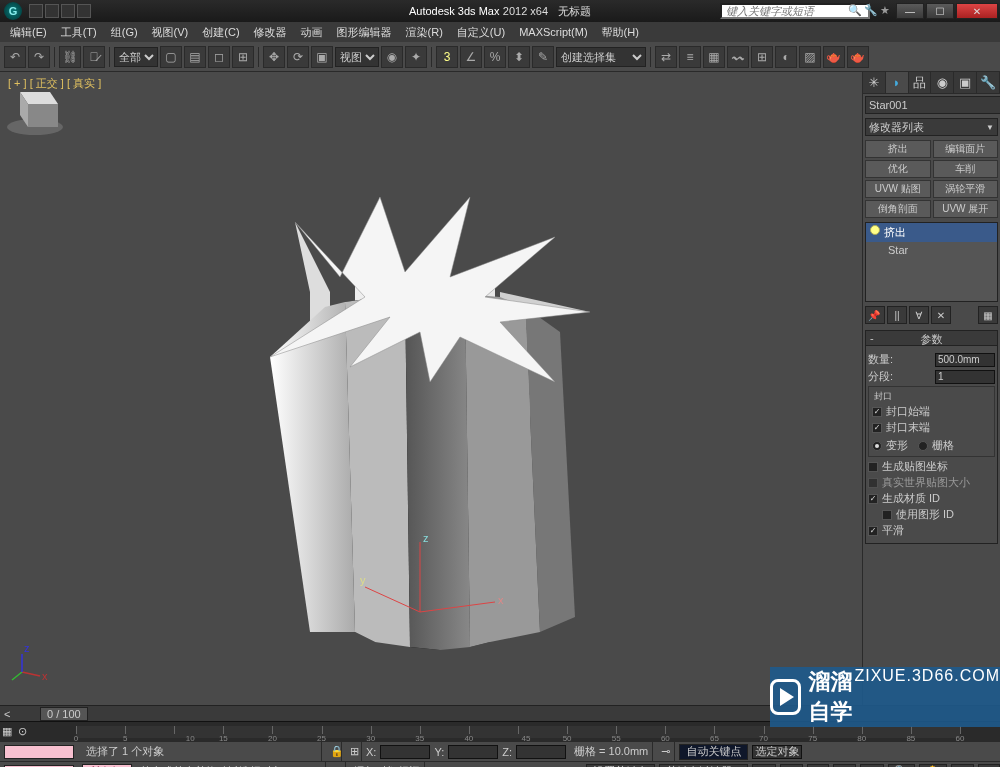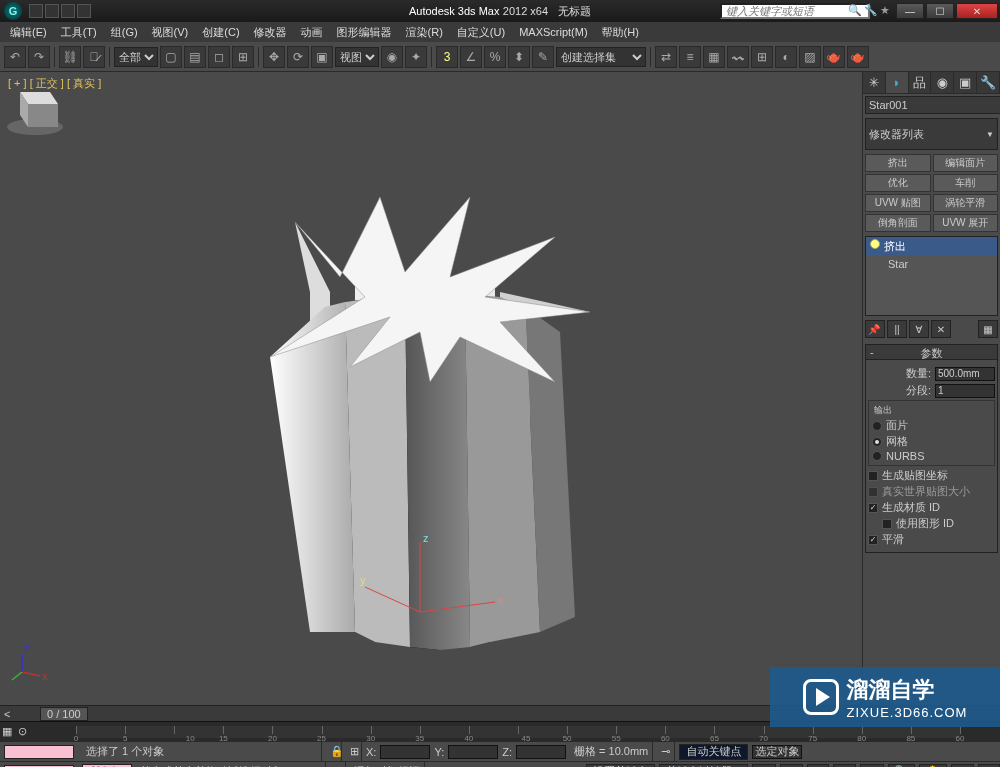--- a/index.html
+++ b/index.html
@@ -29,37 +29,37 @@
 .viewport { flex:1; background:#4a4a4a; position:relative; }
 .viewport-label { position:absolute; top:4px; left:8px; color:#e0c060; font-size:11px; }
 .viewport svg { position:absolute; top:0; left:0; }
 
 .cmdpanel { width:138px; background:#4a4a4a; border-left:1px solid #2a2a2a; display:flex; flex-direction:column; }
 .cmd-tabs { height:22px; display:flex; border-bottom:1px solid #2a2a2a; background:#383838; }
 .cmd-tabs .ct { flex:1; display:flex;align-items:center;justify-content:center; border-right:1px solid #2a2a2a; font-size:13px; }
 .cmd-tabs .ct.active { background:#4a4a4a; }
 .namefield { height:18px; display:flex; margin:2px; }
 .namefield input { flex:1; background:#3a3a3a; color:#ccc; border:1px solid #222; padding:0 3px; font-size:11px; }
-.modlist-sel { margin:2px; height:32px; background:#3a3a3a; border:1px solid #222; display:flex; align-items:center; padding:0 3px; position:relative; }
+.modlist-sel { margin:2px; height:18px; background:#3a3a3a; border:1px solid #222; display:flex; align-items:center; padding:0 3px; position:relative; }
 .modlist-sel::after { content:"▼"; position:absolute; right:3px; font-size:8px; }
 .btngrid { display:grid; grid-template-columns:1fr 1fr; gap:2px; margin:2px; }
 .btngrid .gb { height:18px; background:#5a5a5a; border:1px solid #333; display:flex;align-items:center;justify-content:center; font-size:10px; }
 .stack { margin:2px; height:80px; background:#555; border:1px solid #222; }
 .stack .si { padding:2px 4px; font-size:10px; display:flex; gap:4px; }
 .stack .si.sel { background:#3a5a8a; color:#fff; }
 .stack .bulb { width:10px; height:10px; background:#ff8; border-radius:50%; border:1px solid #aa5; }
 .stackbtns { display:flex; gap:2px; margin:2px; }
 .stackbtns .sb { width:20px; height:18px; background:#3a3a3a; border:1px solid #222; display:flex;align-items:center;justify-content:center; font-size:10px;}
 
 .rollout { margin:4px 2px 2px; }
 .rollout-hdr { height:16px; background:#3a3a3a; border:1px solid #222; text-align:center; font-size:10px; padding-top:1px; position:relative; }
 .rollout-hdr .minus { position:absolute; left:4px; }
 .rollout-body { border:1px solid #222; border-top:none; padding:4px 2px; font-size:10px; }
 .param-row { display:flex; align-items:center; margin:2px 0; gap:4px; }
-.param-row .lbl { flex:1; text-align:right; }
+.param-row .lbl { flex:1; }
 .param-row .spinner { width:60px; height:14px; background:#333; border:1px solid #111; display:flex; }
 .param-row .spinner input { flex:1; background:none; border:none; color:#ccc; padding:0 2px; font-size:10px; }
 .fieldset { border:1px solid #333; margin:2px 0; padding:2px 3px; }
 .fieldset .leg { margin-top:-8px; background:#4a4a4a; display:inline-block; padding:0 2px; font-size:9px; }
 .chk { display:flex; align-items:center; gap:4px; margin:1px 0; font-size:10px; }
 .chk .box { width:10px; height:10px; background:#222; border:1px solid #555; display:flex;align-items:center;justify-content:center; font-size:8px; }
 .chk .box.checked::after { content:"✓"; color:#ddd; }
 .rad { display:flex; align-items:center; gap:4px; margin:1px 0; font-size:10px; }
 .rad .dot { width:10px; height:10px; border-radius:50%; background:#222; border:1px solid #555; }
 .rad .dot.on::after { content:""; display:block; width:4px;height:4px;background:#ddd;border-radius:50%;margin:2px; }
@@ -76,23 +76,23 @@
 .status-row .cell { padding:0 4px; border-right:1px solid #2a2a2a; height:100%; display:flex;align-items:center; }
 .status-row .btn { padding:0 6px; background:#3a3a3a; border:1px solid #222; height:16px; display:flex;align-items:center; }
 .status-row input { background:#333; border:1px solid #111; color:#ccc; width:50px; height:14px; padding:0 2px; }
 .coord { width:60px; }
 .minitrack { width:70px; height:14px; background:#3a3a3a; border:1px solid #222; margin:0 4px; }
 .pink { background:#f8c0d0 !important; color:#a04060; }
 
 .watermark { position:absolute; right:0; bottom:40px; width:230px; height:60px; background:rgba(30,90,140,0.9); display:flex; align-items:center; justify-content:center; gap:8px; color:#fff; }
 .watermark .play { width:36px;height:36px;border:3px solid #fff;border-radius:8px;display:flex;align-items:center;justify-content:center; }
 .watermark .play::after { content:""; border-left:14px solid #fff; border-top:9px solid transparent; border-bottom:9px solid transparent; margin-left:4px; }
-.watermark .txt { display:flex;flex-direction:column; }
+.watermark .txt { display:flex;flex-direction:row; }
 .watermark .txt .big { font-size:22px; font-weight:bold; }
-.watermark .txt .sm { font-size:13px; letter-spacing:1px; }
+.watermark .txt .sm { font-size:16px; letter-spacing:1px; }
 
 .viewcube { position:absolute; top:20px; right:20px; width:70px; height:70px; }
 </style>
 </head>
 <body>
 
 <div class="titlebar">
   <div class="logo">G</div>
   <div class="tic"></div>
   <div class="tic"></div>
@@ -279,33 +279,39 @@
               <input value="500.0mm" style="">
             </div>
         </div>
         <div class="param-row">
           <span class="lbl">分段:</span>
           <div class="spinner">
               <input value="1" style="">
             </div>
         </div>
         <div class="fieldset">
-          <div class="leg">输出</div>
-          <div class="rad">
-              <div class="dot"></div>
-              <span>面片</span>
+          <div class="leg">封口</div>
+          <div class="chk">
+              <div class="box checked"></div>
+              <span>封口始端</span>
             </div>
-          <div class="rad">
-              <div class="dot on"></div>
-              <span>网格</span>
+          <div class="chk">
+              <div class="box checked"></div>
+              <span>封口末端</span>
             </div>
-          <div class="rad">
-              <div class="dot"></div>
-              <span>NURBS</span>
-            </div>
+          <div style="display:flex;gap:10px;margin-top:2px">
+            <div class="rad">
+                <div class="dot on"></div>
+                <span>变形</span>
+              </div>
+            <div class="rad">
+                <div class="dot"></div>
+                <span>栅格</span>
+              </div>
+          </div>
         </div>
         <div class="chk">
             <div class="box"></div>
             <span>生成贴图坐标</span>
           </div>
         <div class="chk" style="opacity:.6">
             <div class="box"></div>
             <span>真实世界贴图大小</span>
           </div>
         <div class="chk">

